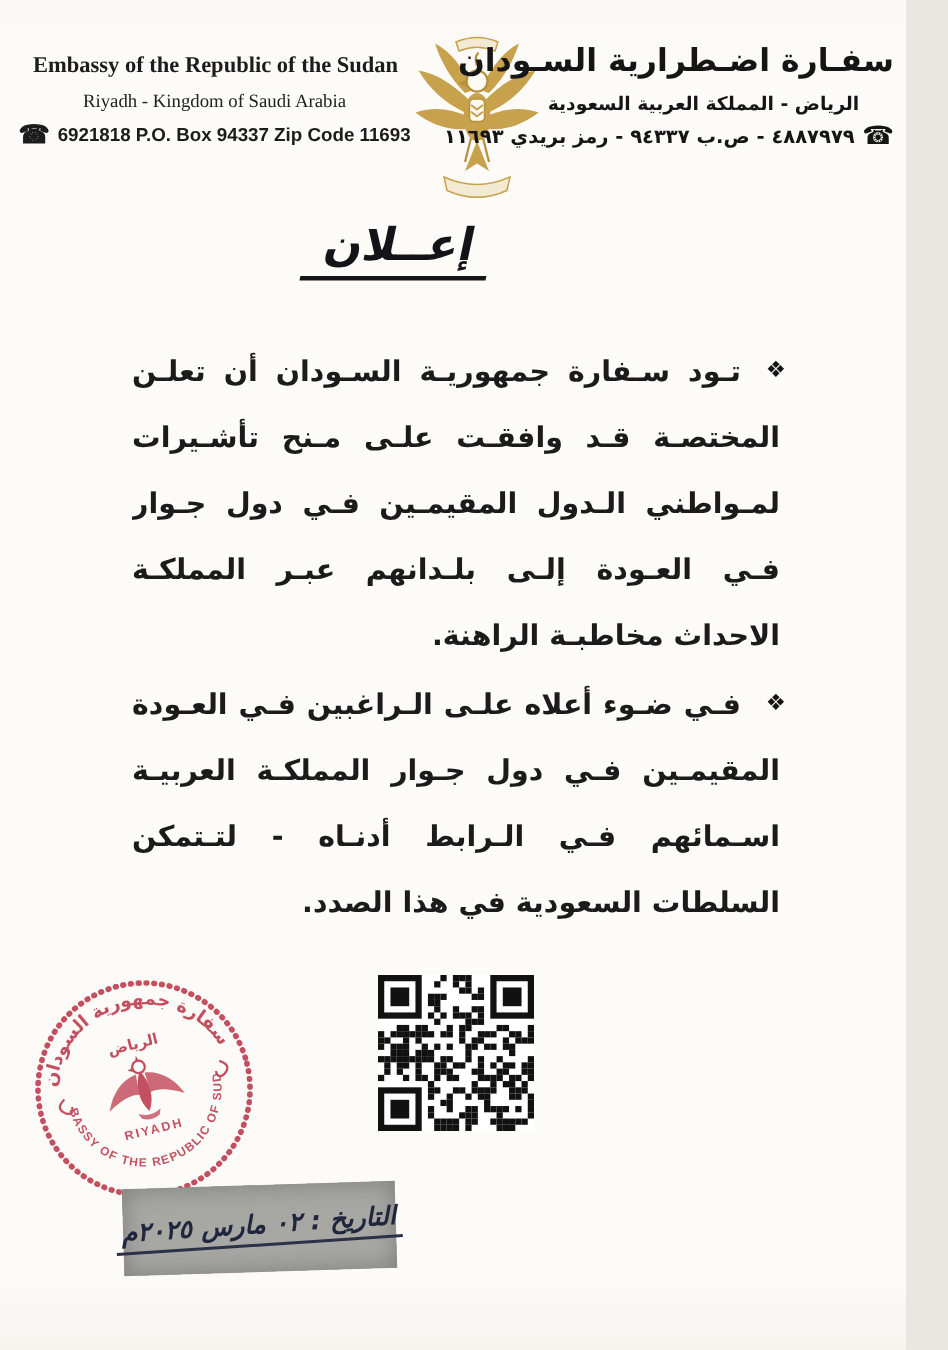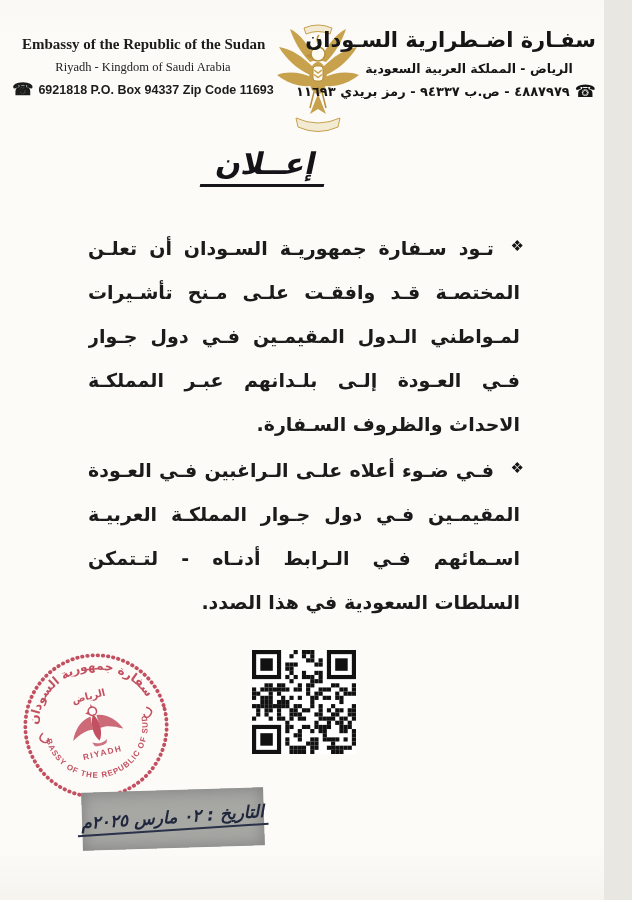--- a/index.html
+++ b/index.html
@@ -98,21 +98,21 @@
     <span class="doc-title">إعــلان</span>
   </div>
 
   <div class="body-block">
       <div class="para">
         <span class="bullet">❖</span>
         <div class="line first">تـود سـفارة جمهوريـة السـودان أن تعلـن ان السـلطات السـعودية</div>
         <div class="line">المختصـة قـد وافقـت علـى مـنح تأشـيرات دخـول اضـطرارية</div>
         <div class="line">لمـواطني الـدول المقيمـين فـي دول جـوار المملكـة ممـن يرغبـون</div>
         <div class="line">فـي العـودة إلـى بلـدانهم عبـر المملكـة العربيـة السـعودية بسـبب</div>
-        <div class="line last">الاحداث والظروف السـفارة.</div>
+        <div class="line last">الاحداث مخاطبـة الراهنة.</div>
       </div>
       <div class="para">
         <span class="bullet">❖</span>
         <div class="line first">فـي ضـوء أعلاه علـى الـراغبين فـي العـودة مـن مواطنينـا الكـرام</div>
         <div class="line">المقيمـين فـي دول جـوار المملكـة العربيـة السـعودية تسـجيل</div>
         <div class="line">اسـمائهم فـي الـرابط أدنـاه - لتـتمكن السـفارة مـن مخاطبـة</div>
         <div class="line last">السلطات السعودية في هذا الصدد.</div>
       </div>
     </div>
 

